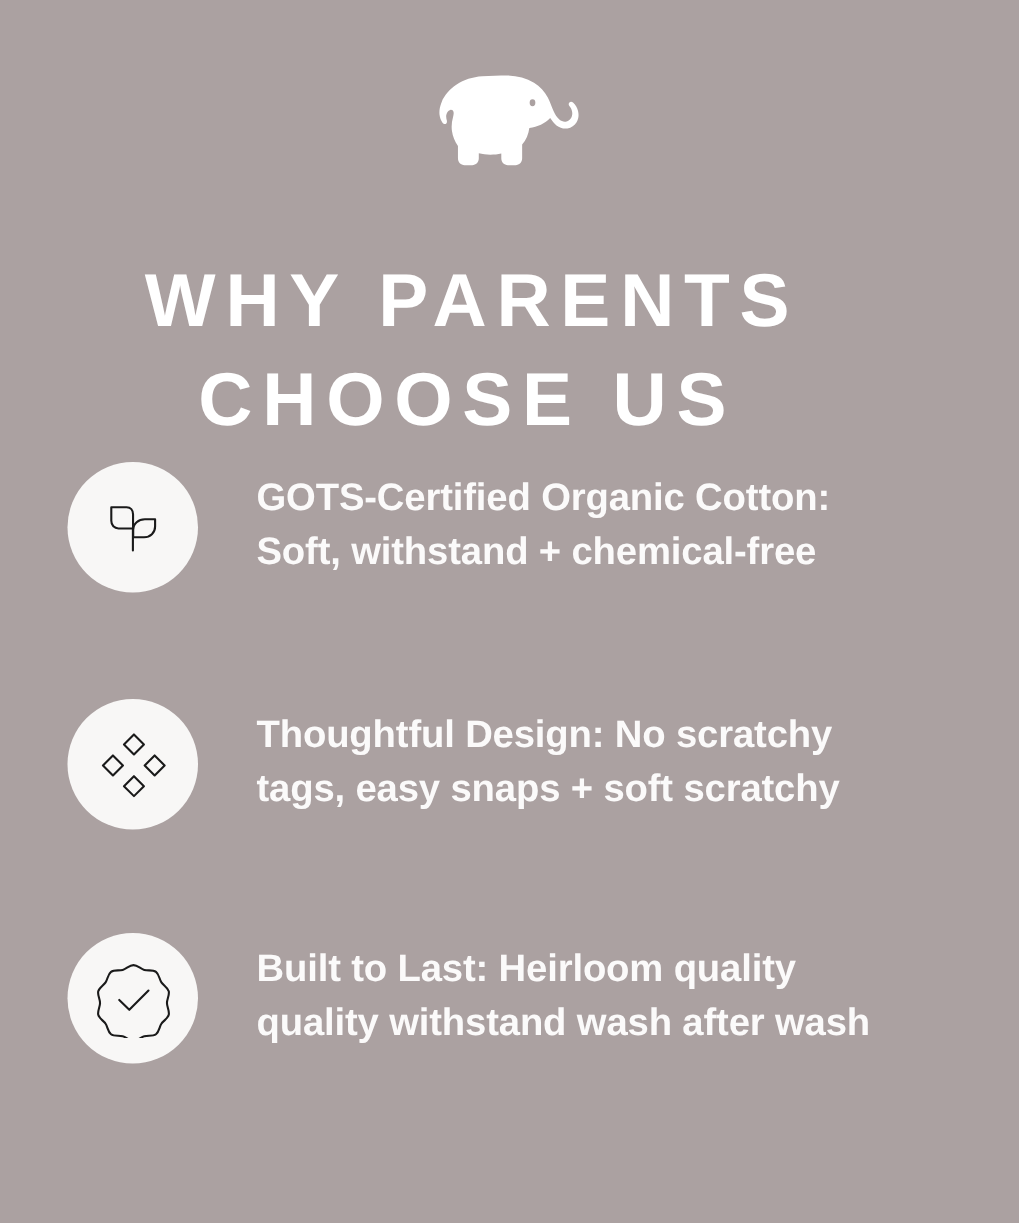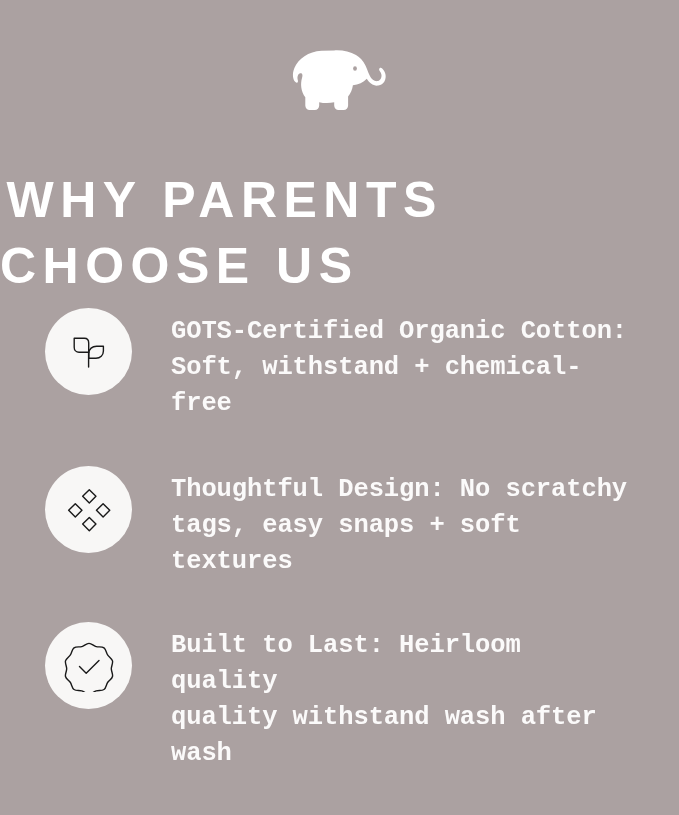--- a/index.html
+++ b/index.html
@@ -37,21 +37,21 @@
   .logo-wrap svg {
     display: block;
   }
 
   
   .heading {
     position: absolute;
     top: 133px;
     left: 0;
     width: 623px;
-    text-align: left;
+    text-align: center;
     color: #ffffff;
     font-family: "Liberation Sans", sans-serif;
     font-weight: 700;
     font-size: 50px;
     line-height: 66px;
     letter-spacing: 6.5px;
     text-indent: 6.5px;
     white-space: pre-line;
   }
 
@@ -88,21 +88,21 @@
     left: 171px;
     top: 14px;
     width: 468px;
     color: #fbfafa;
     font-family: "Liberation Sans", sans-serif;
     font-weight: 700;
     font-size: 25.5px;
     line-height: 36px;
     letter-spacing: -0.1px;
   }
-  .feature-text .ln { display: block; font-family: Liberation Mono, monospace; }
+  .feature-text .ln { display: block; }
 
   
   #feature-row-1 { height: 158px; }
   #feature-row-2 { height: 156px; padding-left: 13px; }
   #feature-row-3 { height: 156px; }
 </style>
 </head>
 <body>
 
 <div class="page">
@@ -143,21 +143,21 @@
           <svg width="46" height="46" viewBox="0 0 46 46" fill="none" stroke="#1a1a1a" stroke-width="1.4" stroke-linejoin="round" aria-hidden="true">
             <rect x="18.6" y="4.6" width="9.4" height="9.4" transform="rotate(45 23.3 9.3)"></rect>
             <rect x="4.6" y="18.6" width="9.4" height="9.4" transform="rotate(45 9.3 23.3)"></rect>
             <rect x="32.4" y="18.6" width="9.4" height="9.4" transform="rotate(45 37.1 23.3)"></rect>
             <rect x="18.6" y="32.4" width="9.4" height="9.4" transform="rotate(45 23.3 37.1)"></rect>
           </svg>
         </span>
       </div>
       <div class="feature-text">
         <span class="ln">Thoughtful Design: No scratchy</span>
-        <span class="ln">tags, easy snaps + soft textures</span>
+        <span class="ln">tags, easy snaps + soft scratchy</span>
       </div>
     </div>
 
     <div class="feature-row" id="feature-row-3">
       <div class="icon-badge">
         <span>
           <svg width="52" height="52" viewBox="0 0 52 52" fill="none" stroke="#1a1a1a" stroke-width="1.4" stroke-linecap="round" stroke-linejoin="round" aria-hidden="true">
             <path d="M26 3.4
                      c2.6 0 4.8 2.5 7.2 3.2 2.5 .7 5.7 -.3 7.8 1.3 2.1 1.6 2.2 4.9 3.6 7.0 1.4 2.1 4.3 3.5 4.9 6.0 .6 2.4 -1.2 5.1 -1.2 7.8 0 2.7 1.8 5.4 1.2 7.8 -.6 2.5 -3.5 3.9 -4.9 6.0 -1.4 2.1 -1.5 5.4 -3.6 7.0 -2.1 1.6 -5.3 .6 -7.8 1.3 -2.4 .7 -4.6 3.2 -7.2 3.2 -2.6 0 -4.8 -2.5 -7.2 -3.2 -2.5 -.7 -5.7 .3 -7.8 -1.3 -2.1 -1.6 -2.2 -4.9 -3.6 -7.0 -1.4 -2.1 -4.3 -3.5 -4.9 -6.0 -.6 -2.4 1.2 -5.1 1.2 -7.8 0 -2.7 -1.8 -5.4 -1.2 -7.8 .6 -2.5 3.5 -3.9 4.9 -6.0 1.4 -2.1 1.5 -5.4 3.6 -7.0 2.1 -1.6 5.3 -.6 7.8 -1.3 2.4 -.7 4.6 -3.2 7.2 -3.2 z"></path>
             <path d="M16.5 26.6 L23.2 33.2 L36.0 20.4"></path>

